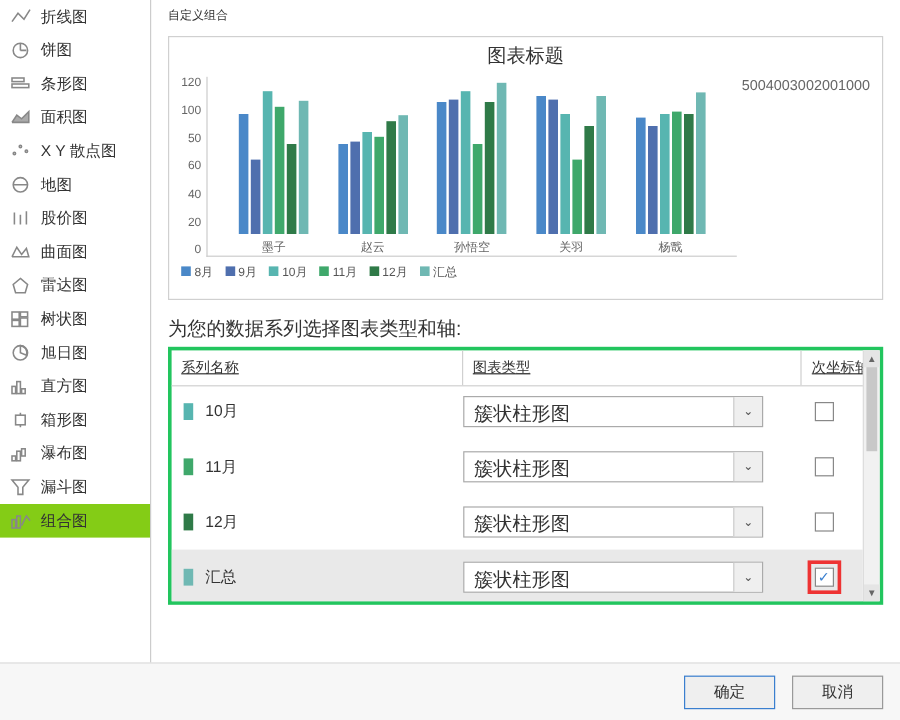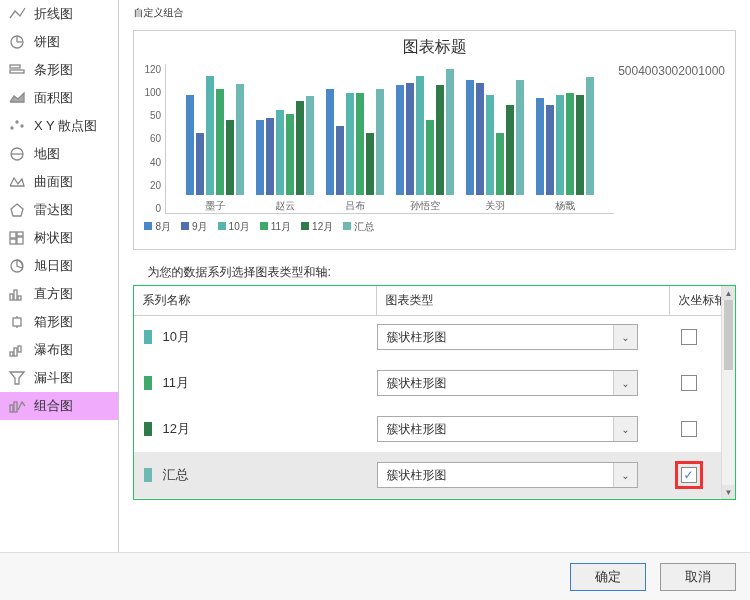--- a/index.html
+++ b/index.html
@@ -1,51 +1,51 @@
 <!DOCTYPE html>
 <html><head>
   <meta charset="utf-8">
   <style>
     * { margin:0; padding:0; box-sizing:border-box; font-family:"Microsoft YaHei",sans-serif; }
     body { width:750px; height:600px; background:#fff; font-size:13px; color:#333; }
     .root { display:flex; height:552px; }
     .sidebar { width:126px; border-right:1px solid #ccc; overflow:hidden; }
     .sb-item { display:flex; align-items:center; padding:5px 8px; gap:8px; cursor:pointer; }
-    .sb-item.selected { background:#f0abfc; }
+    .sb-item.selected { background:#84cc16; }
     .sb-icon { width:18px; height:16px; display:flex; align-items:center; justify-content:center; color:#777; }
     .sb-icon svg { width:18px; height:16px; stroke:#888; fill:none; stroke-width:1.3; }
     .main { flex:1; padding:6px 14px 0 14px; position:relative; }
     .title { font-size:10px; margin-bottom:10px; }
     .chart-box { border:1px solid #d0d0d0; height:220px; padding:4px 10px 6px 10px; }
     .chart-title { text-align:center; font-size:16px; padding:2px 0 6px 0; }
     .chart-plot { display:flex; height:150px; }
     .yaxis { display:flex; flex-direction:column; justify-content:space-between; font-size:10px; color:#666; text-align:right; padding-right:4px; height:100%; }
     .plot { flex:1; display:flex; align-items:flex-end; gap:12px; border-left:1px solid #ccc; border-bottom:1px solid #ccc; height:100%; padding:0 20px; }
     .group { flex:1; display:flex; flex-direction:column; align-items:center; }
     .bars { display:flex; align-items:flex-end; gap:2px; height:150px; }
     .bar { width:8px; }
     .xcat { font-size:10px; color:#666; margin-top:4px; }
     .yaxis2 { display:flex; justify-content:space-between; font-size:12px; color:#666; padding-left:4px; height:100%;text-align:center; }
     .legend { display:flex; justify-content:flex-start; gap:10px; font-size:10px; color:#555; margin-top:6px; }
     .legend span.sw { display:inline-block; width:8px; height:8px; margin-right:3px; }
-    .instr { margin:14px 0 4px 14px; font-size:12px; }
-    .grid-wrap { border:1px solid #22c55e; height:215px; position:relative; }
+    .instr { margin:14px 0 4px 0; font-size:16px; }
+    .grid-wrap { border:3px solid #22c55e; height:215px; position:relative;text-decoration:underline; }
     .grid-head { display:flex; border-bottom:1px solid #d0d0d0; }
     .grid-head > div { padding:6px 8px; font-size:12px; }
     .col-sname { width:243px; border-right:1px solid #d0d0d0; }
     .col-ctype { flex:1; border-right:1px solid #d0d0d0; }
     .col-sec { width:65px; text-align:center; }
     .grid-body { position:absolute; top:28px; bottom:0; left:0; right:14px; overflow:hidden; }
     .grid-row { display:flex; align-items:center; height:46px; }
     .grid-row.hl { background:#e9e9e9; }
     .cell-name { width:243px; display:flex; align-items:center; gap:10px; padding-left:10px; }
     .swatch { width:8px; height:14px; }
     .cell-type { flex:1; padding-right:18px; }
     .combo { display:flex; border:1px solid #aaa; height:26px; background:#fff; }
-    .combo .txt { flex:1; padding:4px 8px; font-size:12px; }
+    .combo .txt { flex:1; padding:4px 8px; font-size:16px; }
     .combo .btn { width:24px; border-left:1px solid #ccc; display:flex; align-items:center; justify-content:center; background:#efefef; font-size:10px; color:#555; }
     .cell-sec { width:65px; display:flex; justify-content:center; }
     .chk { width:16px; height:16px; border:1px solid #888; background:#fff; display:flex; align-items:center; justify-content:center; font-size:12px; color:#3a7fcf; }
     .highlight-red { border:3px solid #e33; padding:3px; }
     .scroll { position:absolute; right:0; top:0; bottom:0; width:14px; background:#f1f1f1; border-left:1px solid #ddd; }
     .scroll .arrow { height:14px; background:#e5e5e5; display:flex; align-items:center; justify-content:center; font-size:8px; color:#666; }
     .scroll .thumb { position:absolute; left:2px; right:2px; background:#c8c8c8; }
     .footer { display:flex; justify-content:flex-end; gap:14px; padding:10px 14px; border-top:1px solid #ddd; background:#f7f7f7; }
     .fbtn { min-width:76px; padding:4px 14px; border:1px solid #999; background:#efefef; font-size:13px; text-align:center; }
     .fbtn.primary { border:1px solid #3a7fcf; }
@@ -105,20 +105,30 @@
           <svg viewBox="0 0 18 16">
             <circle cx="9" cy="8" r="6"></circle>
             <line x1="3" y1="8" x2="15" y2="8"></line>
           </svg>
         </span>
         <span>地图</span>
       </div>
       <div class="sb-item">
         <span class="sb-icon">
           <svg viewBox="0 0 18 16">
+            <line x1="4" y1="3" x2="4" y2="13"></line>
+            <line x1="9" y1="5" x2="9" y2="13"></line>
+            <line x1="14" y1="2" x2="14" y2="13"></line>
+          </svg>
+        </span>
+        <span>股价图</span>
+      </div>
+      <div class="sb-item">
+        <span class="sb-icon">
+          <svg viewBox="0 0 18 16">
             <polyline points="2,12 6,4 10,10 14,5 16,12 2,12"></polyline>
           </svg>
         </span>
         <span>曲面图</span>
       </div>
       <div class="sb-item">
         <span class="sb-icon">
           <svg viewBox="0 0 18 16">
             <polygon points="9,2 15,7 13,14 5,14 3,7"></polygon>
           </svg>
@@ -227,31 +237,20 @@
                 <div class="bar" style="height: 77.5px; background: rgb(79, 111, 174);"></div>
                 <div class="bar" style="height: 85px; background: rgb(87, 181, 176);"></div>
                 <div class="bar" style="height: 81.25px; background: rgb(63, 168, 107);"></div>
                 <div class="bar" style="height: 93.75px; background: rgb(47, 122, 72);"></div>
                 <div class="bar" style="height: 99px; background: rgb(111, 184, 179);"></div>
               </div>
               <div class="xcat">赵云</div>
             </div>
             <div class="group">
               <div class="bars">
-                <div class="bar" style="height: 106.25px; background: rgb(74, 136, 200);"></div>
-                <div class="bar" style="height: 68.75px; background: rgb(79, 111, 174);"></div>
-                <div class="bar" style="height: 102.5px; background: rgb(87, 181, 176);"></div>
-                <div class="bar" style="height: 102.5px; background: rgb(63, 168, 107);"></div>
-                <div class="bar" style="height: 62.5px; background: rgb(47, 122, 72);"></div>
-                <div class="bar" style="height: 106.2px; background: rgb(111, 184, 179);"></div>
-              </div>
-              <div class="xcat">吕布</div>
-            </div>
-            <div class="group">
-              <div class="bars">
                 <div class="bar" style="height: 110px; background: rgb(74, 136, 200);"></div>
                 <div class="bar" style="height: 112.5px; background: rgb(79, 111, 174);"></div>
                 <div class="bar" style="height: 118.75px; background: rgb(87, 181, 176);"></div>
                 <div class="bar" style="height: 75px; background: rgb(63, 168, 107);"></div>
                 <div class="bar" style="height: 110px; background: rgb(47, 122, 72);"></div>
                 <div class="bar" style="height: 126.3px; background: rgb(111, 184, 179);"></div>
               </div>
               <div class="xcat">孙悟空</div>
             </div>
             <div class="group">

